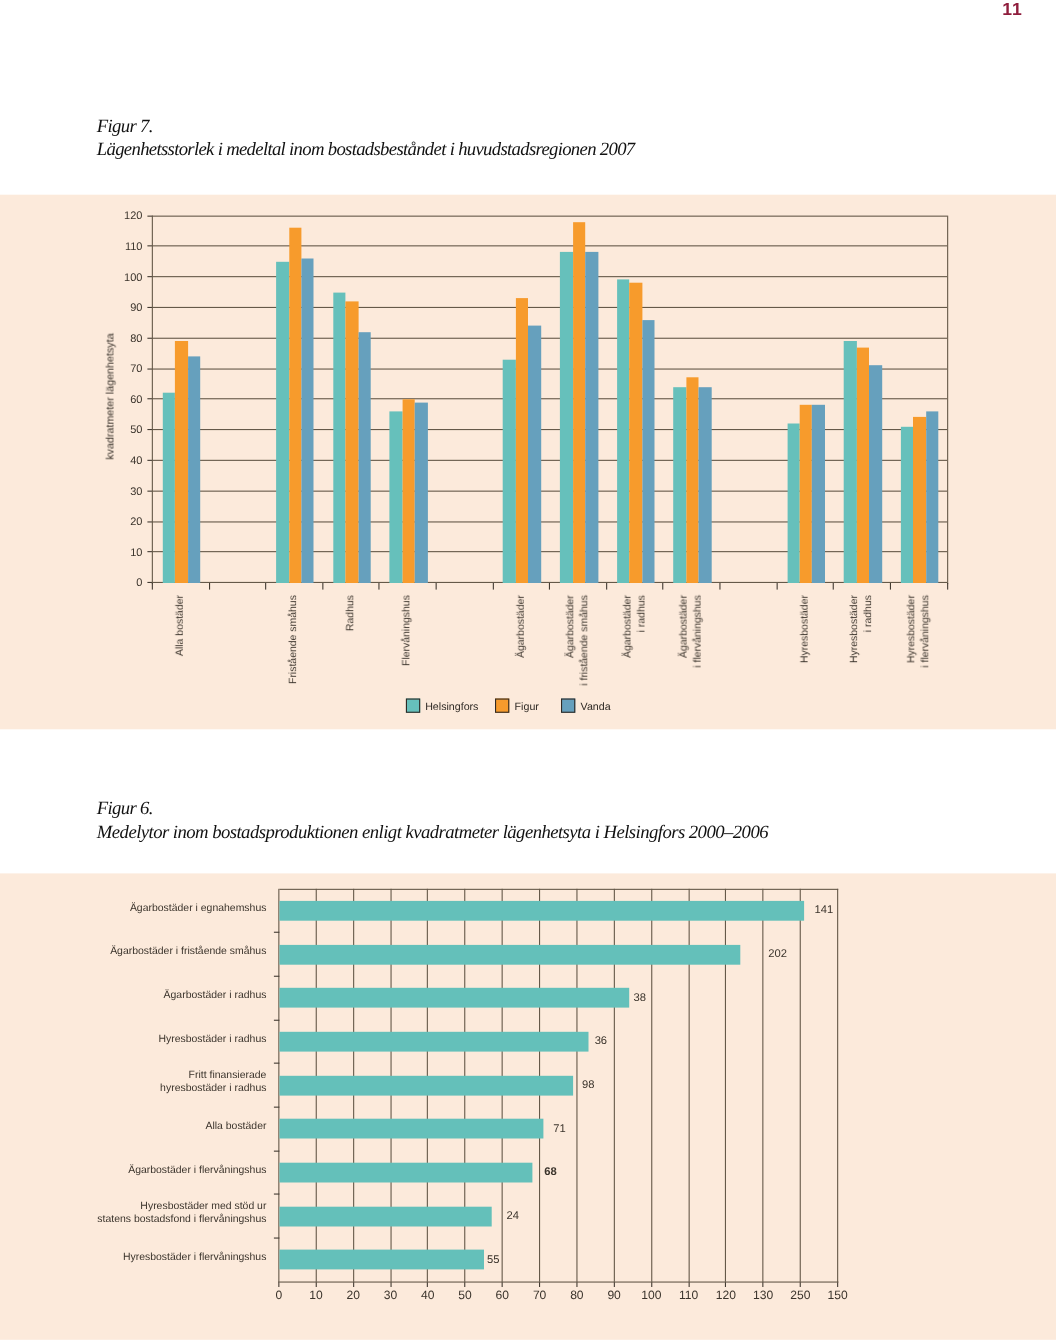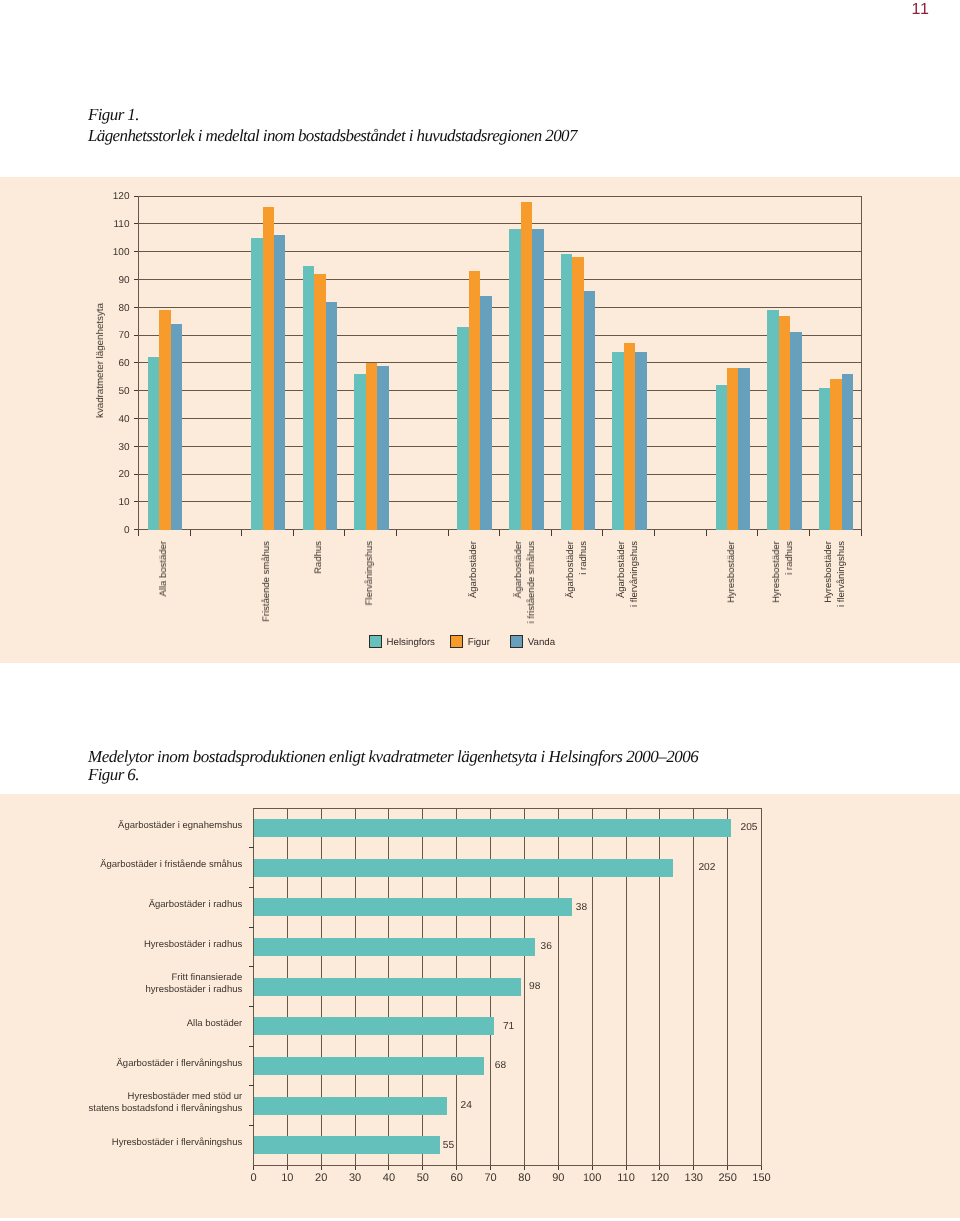--- a/index.html
+++ b/index.html
@@ -1,20 +1,20 @@
 <!DOCTYPE html>
 <html><head>
 <meta charset="utf-8">
 <style>
   html,body{margin:0;padding:0;}
   body{width:960px;height:1221px;background:#ffffff;
        font-family:"Liberation Sans",sans-serif;position:relative;overflow:hidden;
        text-rendering:geometricPrecision;}
   .page-number{position:absolute;transform:translateZ(0);right:30px;top:2px;color:#8f1d3c;font-size:16px;
-       font-weight:normal;letter-spacing:1px;line-height:1;}
+       font-weight:bold;letter-spacing:1px;line-height:1;}
   .fig-caption{position:absolute;transform:translateZ(0);font-family:"Liberation Serif",serif;font-style:italic;
        color:#111;white-space:nowrap;line-height:17.8px;font-size:17px;letter-spacing:-0.62px;}
   .fig-caption.wide{letter-spacing:-0.50px;}
   .panel{position:absolute;background:#fceadb;}
   .axis-line{position:absolute;background:#655949;}
   .gridline{position:absolute;background:#655949;height:1px;}
   .vgridline{position:absolute;background:#655949;width:1px;}
   .tick{position:absolute;background:#433b32;}
   .bar{position:absolute;}
   .ylabel{position:absolute;transform:translateZ(0);font-size:10px;color:#3b342c;text-align:right;line-height:11px;}
@@ -28,21 +28,21 @@
   .cat-label{position:absolute;transform:translateZ(0);font-size:9.5px;color:#3b342c;text-align:right;
        white-space:pre;line-height:11.6px;}
   .bar-value{position:absolute;transform:translateZ(0);font-size:10.2px;color:#3b342c;white-space:nowrap;line-height:12px;}
   .xtick-label{position:absolute;transform:translateZ(0);font-size:11px;color:#3b342c;text-align:center;line-height:12px;}
 </style>
 </head>
 <body>
 
 <div class="page-number">11</div>
 
-<div class="fig-caption" style="left:88px;top:105.5px;">Figur 1.</div>
+<div class="fig-caption" style="left:88px;top:105.5px;">Figur 7.</div>
 <div class="fig-caption" style="left:88px;top:126.5px;">Lägenhetsstorlek i medeltal inom bostadsbeståndet i huvudstadsregionen 2007</div>
 
 <div class="panel" id="panel5" style="left:0px;top:177px;width:960px;height:486px;">
     <div class="gridline" style="left:138.5px;top:352.1px;width:722.5px;"></div>
     <div class="tick" style="left:134px;top:352.1px;width:4.5px;height:1px;"></div>
     <div class="ylabel" style="left:96.5px;top:348px;width:33px;">0</div>
     <div class="gridline" style="left:138.5px;top:324.3px;width:722.5px;"></div>
     <div class="tick" style="left:134px;top:324.3px;width:4.5px;height:1px;"></div>
     <div class="ylabel" style="left:96.5px;top:320.2px;width:33px;">10</div>
     <div class="gridline" style="left:138.5px;top:296.50000000000006px;width:722.5px;"></div>
@@ -146,21 +146,21 @@
     <div class="xlabel-rot" style="left:822.5964285714285px;top:364px;">Hyresbostäder
 i flervåningshus</div>
     <div class="legend-swatch" style="left:368.8px;top:458.4px;background:#66c0bb;"></div>
     <div class="legend-text" style="left:386.5px;top:459.5px;">Helsingfors</div>
     <div class="legend-swatch" style="left:449.6px;top:458.4px;background:#f79b2c;"></div>
     <div class="legend-text" style="left:467.8px;top:459.5px;">Figur</div>
     <div class="legend-swatch" style="left:509.6px;top:458.4px;background:#66a0bd;"></div>
     <div class="legend-text" style="left:527.8px;top:459.5px;">Vanda</div>
   </div>
 
-<div class="fig-caption" style="left:88px;top:726px;margin-top:40px;">Figur 6.</div>
+<div class="fig-caption" style="left:88px;top:726px;">Figur 6.</div>
 <div class="fig-caption wide" style="left:88px;top:747.5px;">Medelytor inom bostadsproduktionen enligt kvadratmeter lägenhetsyta i Helsingfors 2000–2006</div>
 
 <div class="panel" id="panel6" style="left:0px;top:794px;width:960px;height:424px;">
     <div class="tick" style="left:253px;top:371.20000000000005px;width:1px;height:5px;"></div>
     <div class="xtick-label" style="left:233.5px;top:377.80000000000007px;width:40px;">0</div>
     <div class="vgridline" style="left:286.8666666666667px;top:14.200000000000045px;height:357px;"></div>
     <div class="tick" style="left:286.8666666666667px;top:371.20000000000005px;width:1px;height:5px;"></div>
     <div class="xtick-label" style="left:267.3666666666667px;top:377.80000000000007px;width:40px;">10</div>
     <div class="vgridline" style="left:320.73333333333335px;top:14.200000000000045px;height:357px;"></div>
     <div class="tick" style="left:320.73333333333335px;top:371.20000000000005px;width:1px;height:5px;"></div>
@@ -203,21 +203,21 @@
     <div class="xtick-label" style="left:707.6333333333333px;top:377.80000000000007px;width:40px;">250</div>
     <div class="tick" style="left:761px;top:371.20000000000005px;width:1px;height:5px;"></div>
     <div class="xtick-label" style="left:741.5px;top:377.80000000000007px;width:40px;">150</div>
     <div class="axis-line" style="left:253px;top:14.200000000000045px;width:1.2px;height:358px;"></div>
     <div class="axis-line" style="left:761px;top:14.200000000000045px;width:1.2px;height:358px;"></div>
     <div class="gridline" style="left:253.5px;top:13.700000000000045px;width:508px;height:1.2px;"></div>
     <div class="gridline" style="left:253.5px;top:370.70000000000005px;width:508px;height:1.2px;"></div>
     <div class="bar" style="left:253.5px;top:25.033333333333417px;width:477.52px;height:18px;background:#64c0ba;"></div>
     <div class="tick" style="left:248.5px;top:53.366666666666674px;width:5px;height:1px;"></div>
     <div class="cat-label" style="left:-87.80000000000001px;top:25.533333333333417px;width:330px;">Ägarbostäder i egnahemshus</div>
-    <div class="bar-value" style="left:740.52px;top:28.433333333333415px;">205</div>
+    <div class="bar-value" style="left:740.52px;top:28.433333333333415px;">141</div>
     <div class="bar" style="left:253.5px;top:64.70000000000005px;width:419.9466666666667px;height:18px;background:#64c0ba;"></div>
     <div class="tick" style="left:248.5px;top:93.03333333333342px;width:5px;height:1px;"></div>
     <div class="cat-label" style="left:-87.80000000000001px;top:65.20000000000005px;width:330px;">Ägarbostäder i fristående småhus</div>
     <div class="bar-value" style="left:698.4466666666667px;top:68.10000000000005px;">202</div>
     <div class="bar" style="left:253.5px;top:104.36666666666667px;width:318.3466666666667px;height:18px;background:#64c0ba;"></div>
     <div class="tick" style="left:248.5px;top:132.70000000000005px;width:5px;height:1px;"></div>
     <div class="cat-label" style="left:-87.80000000000001px;top:104.86666666666667px;width:330px;">Ägarbostäder i radhus</div>
     <div class="bar-value" style="left:575.8466666666667px;top:107.76666666666668px;">38</div>
     <div class="bar" style="left:253.5px;top:144.0333333333333px;width:281.09333333333325px;height:18px;background:#64c0ba;"></div>
     <div class="tick" style="left:248.5px;top:172.36666666666667px;width:5px;height:1px;"></div>
@@ -228,21 +228,21 @@
     <div class="cat-label" style="left:-87.80000000000001px;top:178.40000000000006px;width:330px;">Fritt finansierade
 hyresbostäder i radhus</div>
     <div class="bar-value" style="left:529.0466666666666px;top:187.10000000000005px;">98</div>
     <div class="bar" style="left:253.5px;top:223.3666666666668px;width:240.45333333333338px;height:18px;background:#64c0ba;"></div>
     <div class="tick" style="left:248.5px;top:251.70000000000005px;width:5px;height:1px;"></div>
     <div class="cat-label" style="left:-87.80000000000001px;top:223.8666666666668px;width:330px;">Alla bostäder</div>
     <div class="bar-value" style="left:502.9533333333334px;top:226.7666666666668px;">71</div>
     <div class="bar" style="left:253.5px;top:263.0333333333333px;width:230.2933333333333px;height:18px;background:#64c0ba;"></div>
     <div class="tick" style="left:248.5px;top:291.3666666666668px;width:5px;height:1px;"></div>
     <div class="cat-label" style="left:-87.80000000000001px;top:263.5333333333333px;width:330px;">Ägarbostäder i flervåningshus</div>
-    <div class="bar-value" style="left:494.7933333333333px;top:266.4333333333333px;">68</div>
+    <div class="bar-value" style="left:494.7933333333333px;top:266.4333333333333px;font-weight:bold;">68</div>
     <div class="bar" style="left:253.5px;top:302.70000000000005px;width:193.03999999999996px;height:18px;background:#64c0ba;"></div>
     <div class="tick" style="left:248.5px;top:331.0333333333333px;width:5px;height:1px;"></div>
     <div class="cat-label" style="left:-87.80000000000001px;top:297.40000000000003px;width:330px;">Hyresbostäder med stöd ur
 statens bostadsfond i flervåningshus</div>
     <div class="bar-value" style="left:460.53999999999996px;top:306.1px;">24</div>
     <div class="bar" style="left:253.5px;top:342.3666666666668px;width:186.26666666666665px;height:18px;background:#64c0ba;"></div>
     <div class="cat-label" style="left:-87.80000000000001px;top:342.8666666666668px;width:330px;">Hyresbostäder i flervåningshus</div>
     <div class="bar-value" style="left:442.76666666666665px;top:345.76666666666677px;">55</div>
   </div>
 

